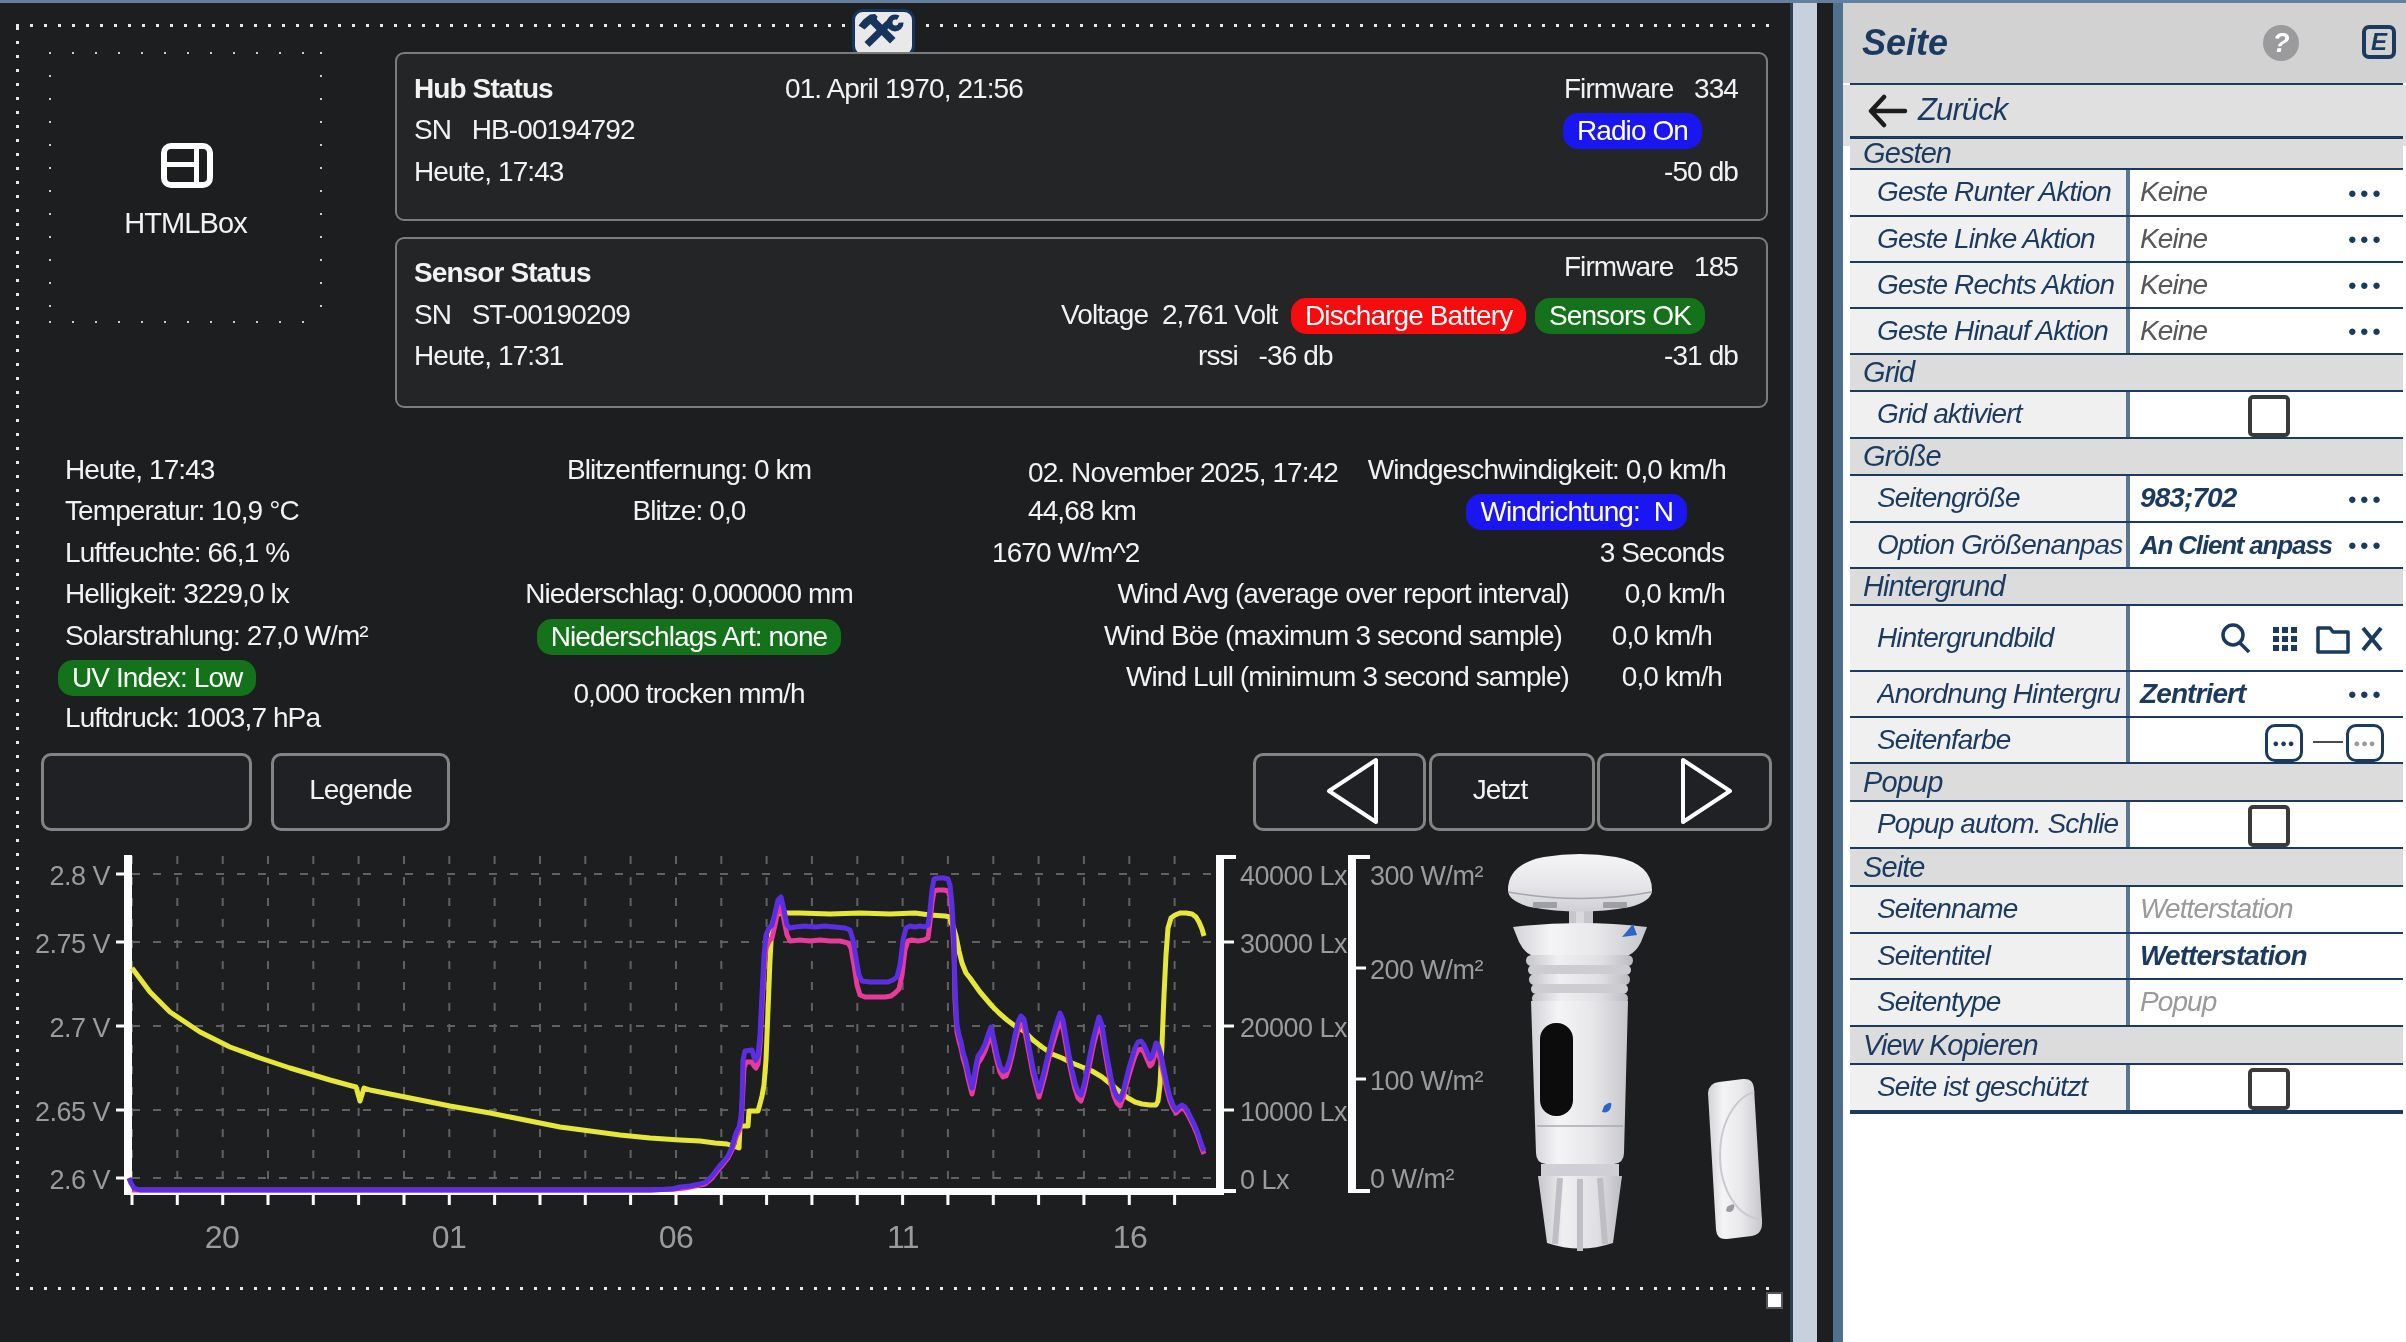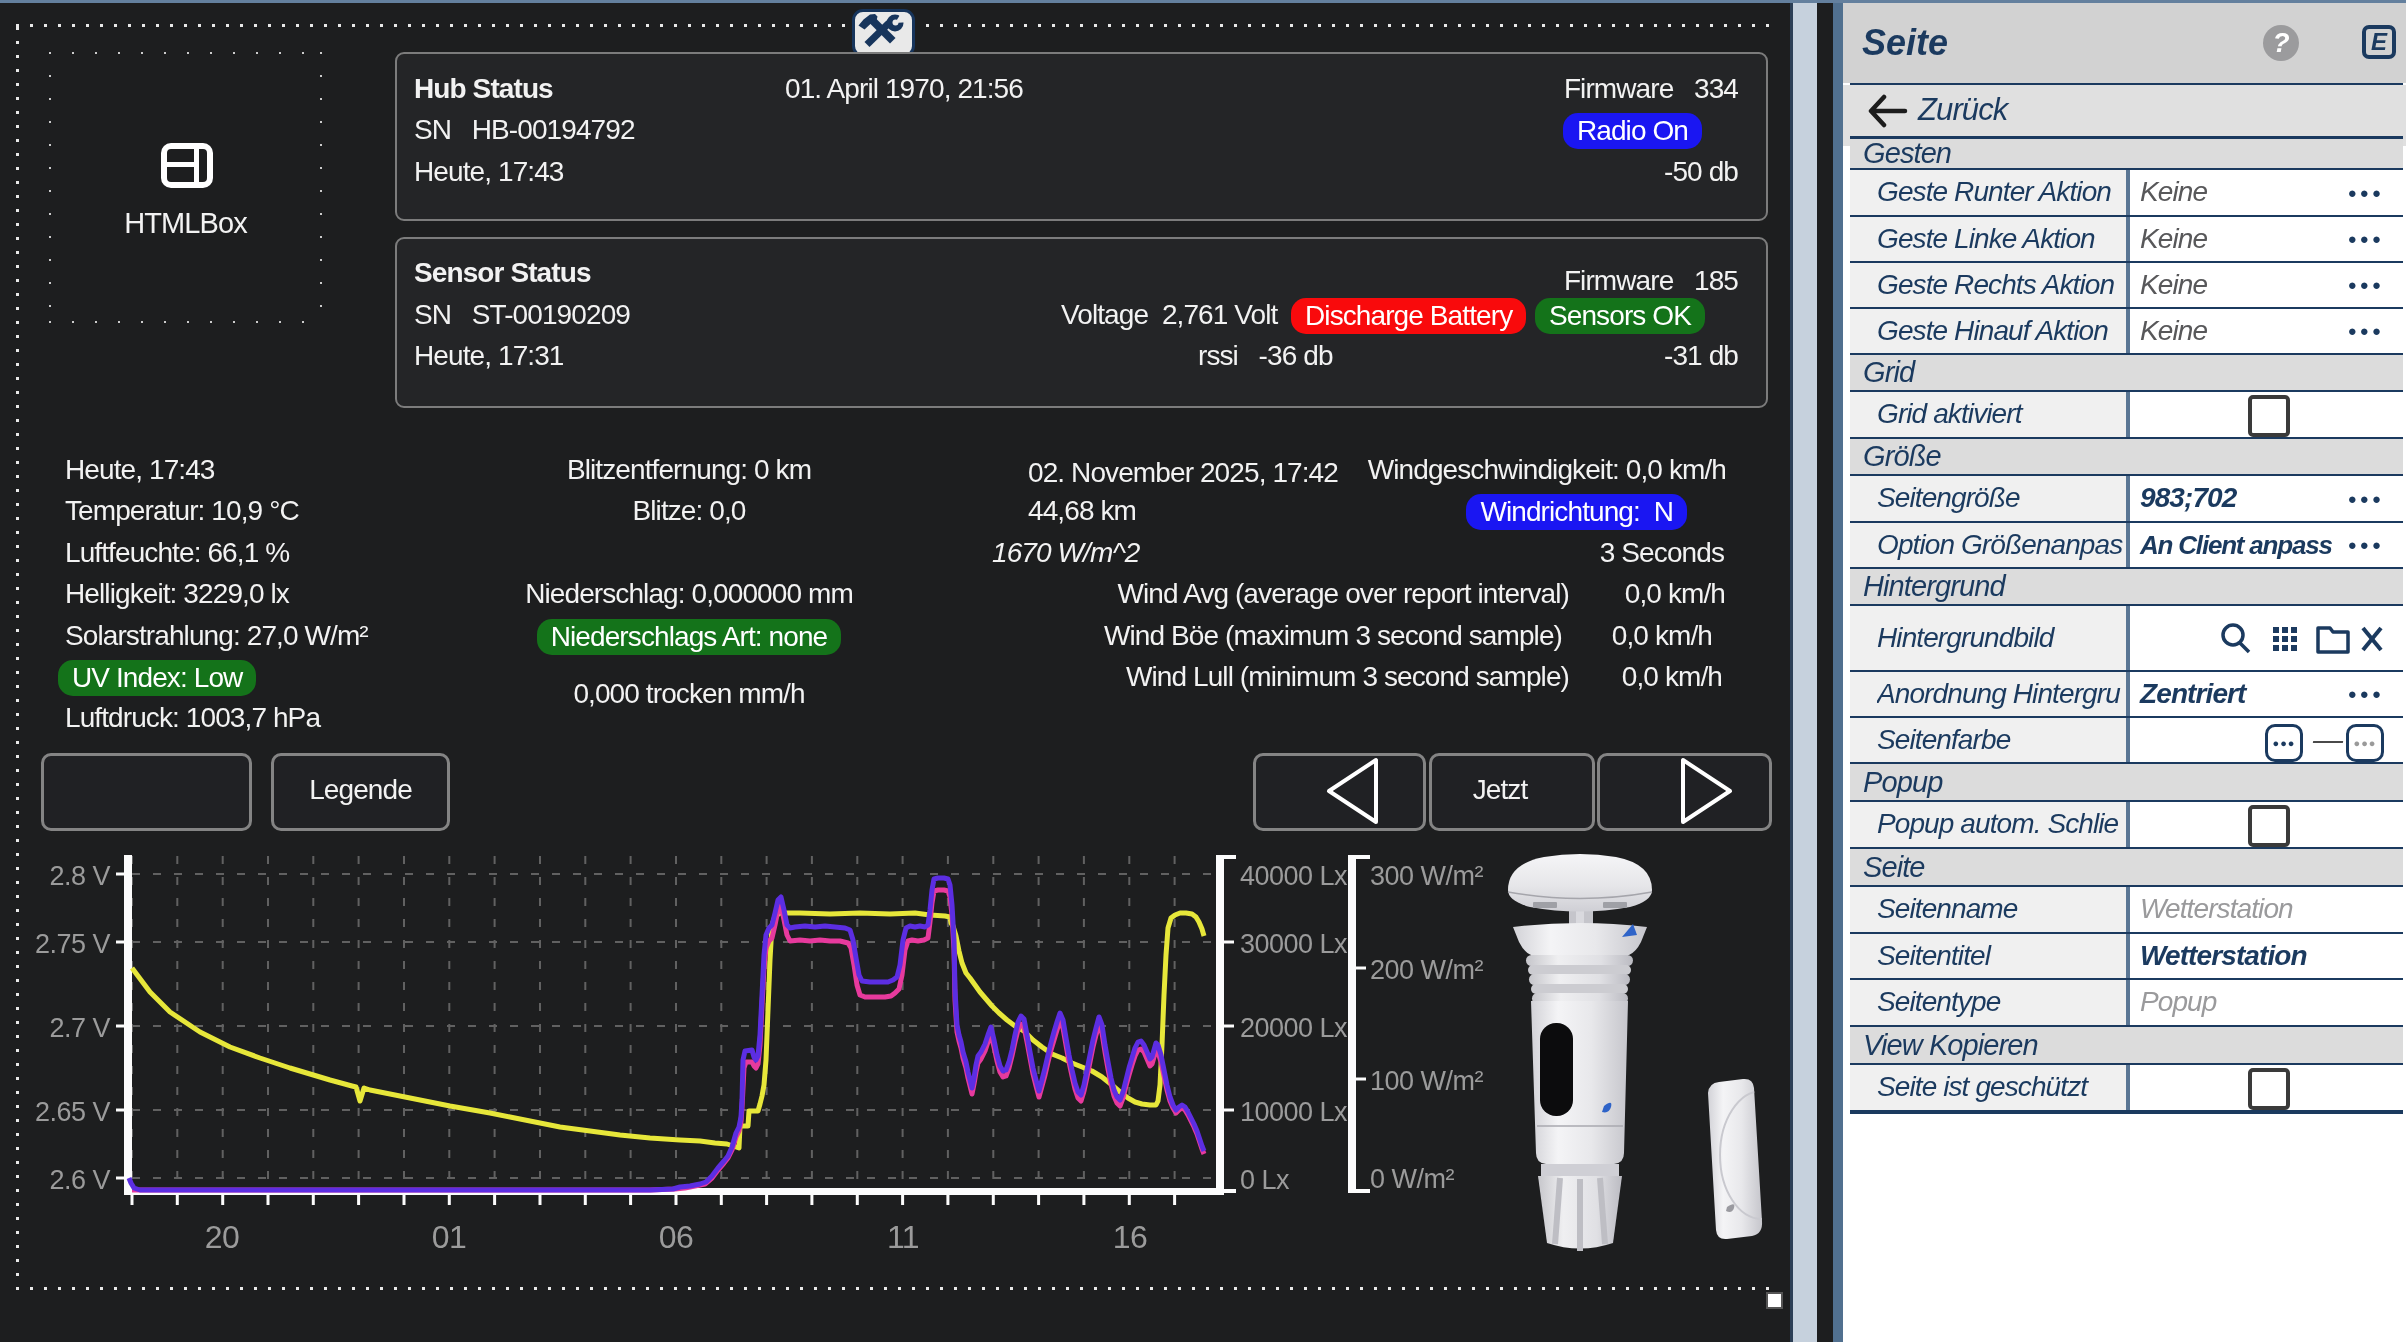--- a/index.html
+++ b/index.html
@@ -78,21 +78,21 @@
     <div class="abs wtxt" style="left:388px;top:18px;">01. April 1970, 21:56</div>
     <div class="abs wtxt" style="right:28px;top:18px;">Firmware&nbsp;&nbsp;&nbsp;334</div>
     <div class="abs wtxt" style="left:17px;top:59px;">SN&nbsp;&nbsp;&nbsp;HB-00194792</div>
     <div class="abs wtxt" style="right:64px;top:59px;"><span class="badge bblue">Radio On</span></div>
     <div class="abs wtxt" style="left:17px;top:101px;">Heute, 17:43</div>
     <div class="abs wtxt" style="right:28px;top:101px;">-50 db</div>
   </div>
 
   <div class="abs spanel" style="left:395px;top:234px;width:1369px;height:167px;">
     <div class="abs wtxt btxt" style="left:17px;top:17px;">Sensor Status</div>
-    <div class="abs wtxt" style="right:28px;top:25px;margin-left:40px;">Firmware&nbsp;&nbsp;&nbsp;185</div>
+    <div class="abs wtxt" style="right:28px;top:11px;margin-left:40px;">Firmware&nbsp;&nbsp;&nbsp;185</div>
     <div class="abs wtxt" style="left:17px;top:59px;">SN&nbsp;&nbsp;&nbsp;ST-00190209</div>
     <div class="abs wtxt" style="left:664px;top:59px;">Voltage&nbsp;&nbsp;2,761 Volt</div>
     <div class="abs wtxt" style="left:894px;top:59px;"><span class="badge bred">Discharge Battery</span></div>
     <div class="abs wtxt" style="left:1138px;top:59px;"><span class="badge bgreen">Sensors OK</span></div>
     <div class="abs wtxt" style="left:17px;top:100px;">Heute, 17:31</div>
     <div class="abs wtxt" style="left:801px;top:100px;">rssi&nbsp;&nbsp;&nbsp;-36 db</div>
     <div class="abs wtxt" style="right:28px;top:100px;">-31 db</div>
   </div>
 
   <div class="abs wtxt" style="left:65px;top:450px;">Heute, 17:43</div>
@@ -104,21 +104,21 @@
   <div class="abs wtxt" style="left:65px;top:698px;">Luftdruck: 1003,7 hPa</div>
 
   <div class="abs wtxt" style="left:389px;width:600px;text-align:center;top:450px;">Blitzentfernung: 0 km</div>
   <div class="abs wtxt" style="left:389px;width:600px;text-align:center;top:491px;">Blitze: 0,0</div>
   <div class="abs wtxt" style="left:389px;width:600px;text-align:center;top:574px;">Niederschlag: 0,000000 mm</div>
   <div class="abs wtxt" style="left:389px;width:600px;text-align:center;top:616px;"><span class="badge bgreen">Niederschlags Art: none</span></div>
   <div class="abs wtxt" style="left:389px;width:600px;text-align:center;top:674px;">0,000 trocken mm/h</div>
 
   <div class="abs wtxt" style="left:1028px;top:453px;">02. November 2025, 17:42</div>
   <div class="abs wtxt" style="left:1028px;top:491px;">44,68 km</div>
-  <div class="abs wtxt" style="left:992px;top:533px;font-style:italic;">1670 W/m^2</div>
+  <div class="abs wtxt" style="left:992px;top:533px;">1670 W/m^2</div>
 
   <div class="abs wtxt" style="right:64px;top:450px;">Windgeschwindigkeit: 0,0 km/h</div>
   <div class="abs wtxt" style="right:103px;top:491px;"><span class="badge bblue">Windrichtung:&nbsp;&nbsp;N</span></div>
   <div class="abs wtxt" style="right:66px;top:533px;">3 Seconds</div>
   <div class="abs wtxt" style="right:221px;top:574px;">Wind Avg (average over report interval)</div>
   <div class="abs wtxt" style="right:65px;top:574px;">0,0 km/h</div>
   <div class="abs wtxt" style="right:228px;top:616px;">Wind Böe (maximum 3 second sample)</div>
   <div class="abs wtxt" style="right:78px;top:616px;">0,0 km/h</div>
   <div class="abs wtxt" style="right:221px;top:657px;text-align:center;">Wind Lull (minimum 3 second sample)</div>
   <div class="abs wtxt" style="right:68px;top:657px;">0,0 km/h</div>

